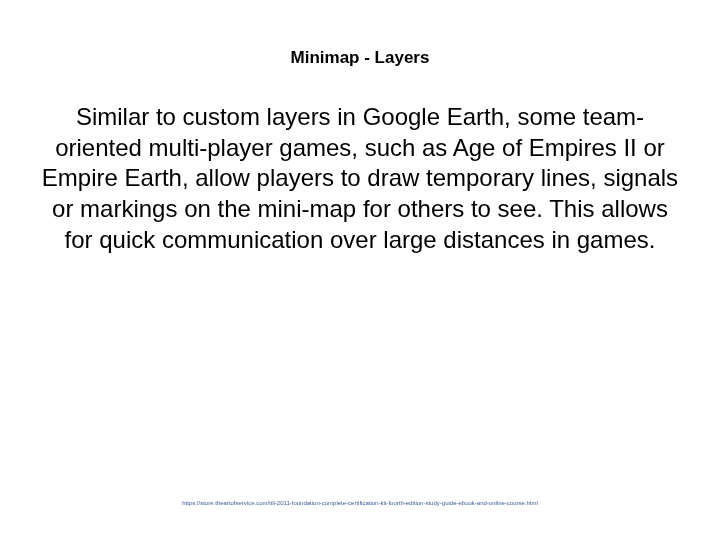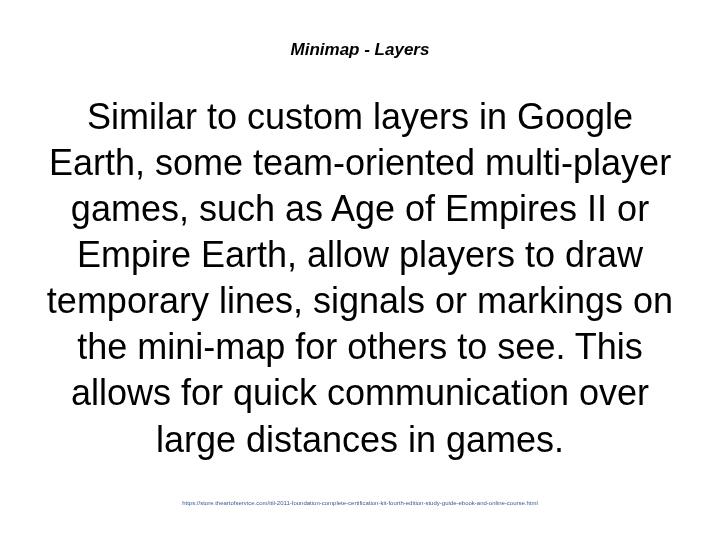--- a/index.html
+++ b/index.html
@@ -21,25 +21,24 @@
       padding: 28px 30px 20px 30px;
       display: flex;
       flex-direction: column;
     }
     .title {
       font-size: 17px;
       font-weight: bold;
       color: #000;
       text-align: center;
       margin-bottom: 34px;
-      margin-top: 12px;
-      font-style: italic;
+      margin-top: 20px;
     }
     .body-text {
-      font-size: 36px;
+      font-size: 24px;
       line-height: 1.28;
       color: #000;
       text-align: center;
       padding: 0 6px;
       flex: 1;
     }
     .footer-link {
       font-size: 6px;
       color: #3b5998;
       text-align: center;

